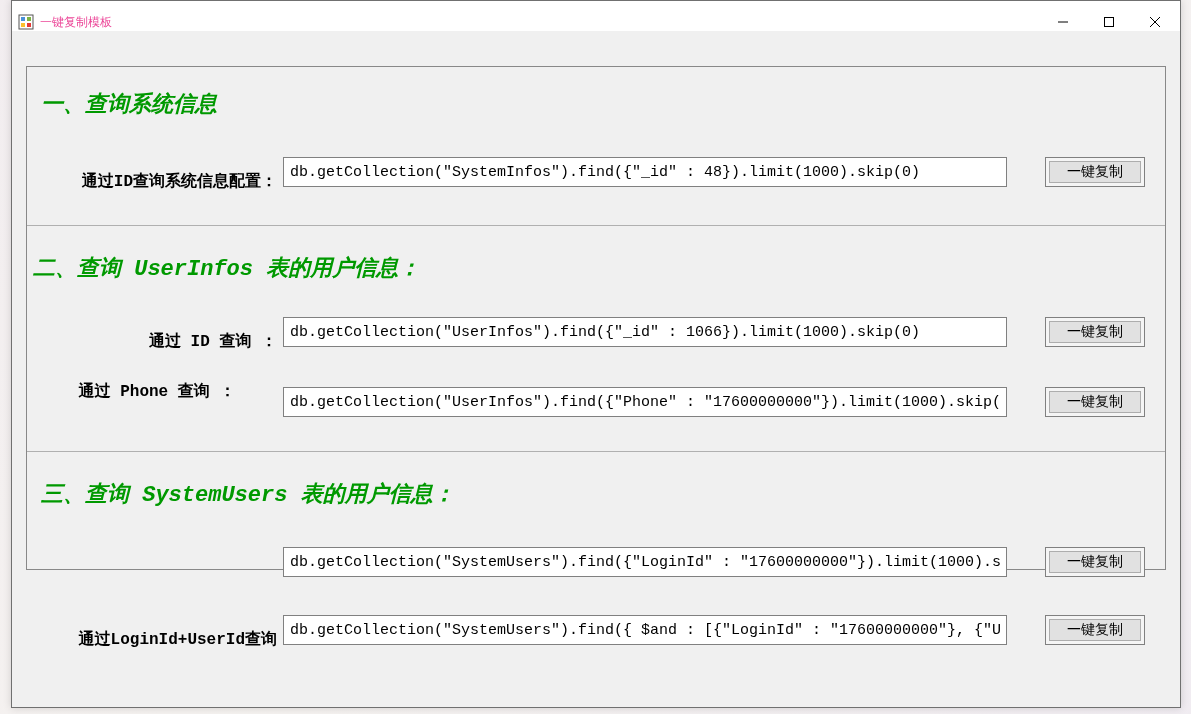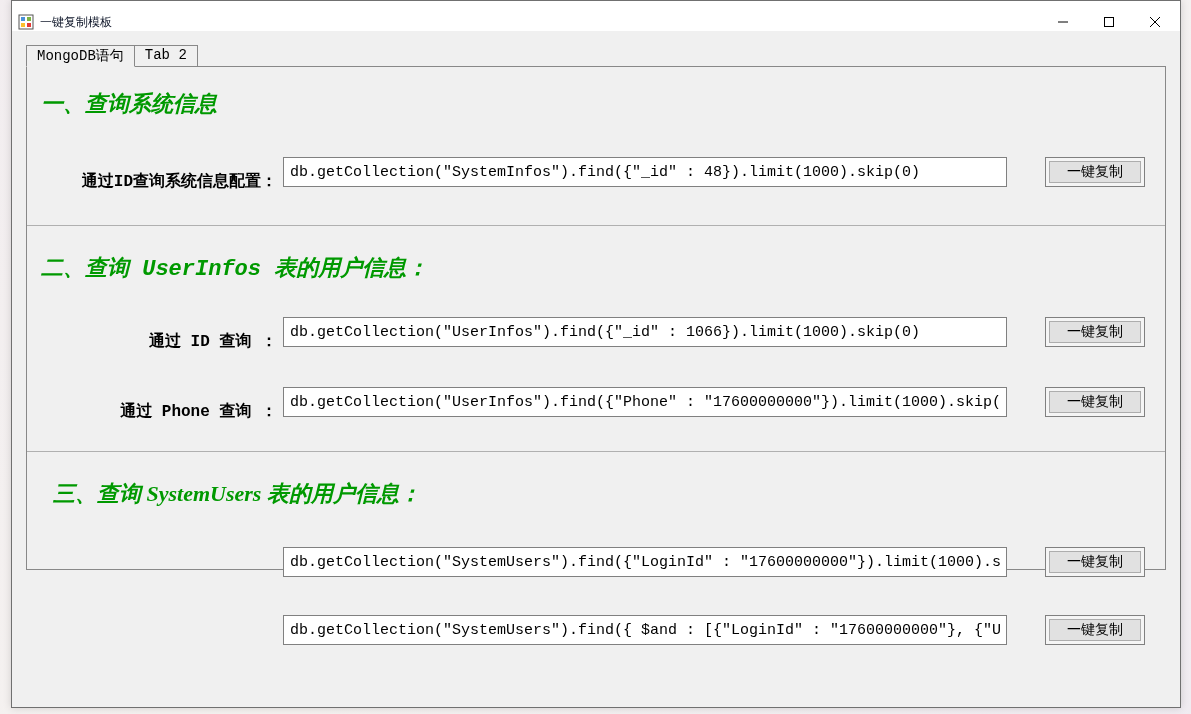--- a/index.html
+++ b/index.html
@@ -26,21 +26,21 @@
     border: 1px solid #707070;
     box-shadow: 0 0 8px rgba(0,0,0,0.15);
   }
   .titlebar {
     height: 30px;
     display: flex;
     align-items: center;
     padding: 12px 2px 0 6px;
     background: #fff;
     font-size: 12px;
-    color: #0f172a;
+    color: #ec4899;
   }
   .titlebar .appicon {
     width: 16px; height: 16px;
     margin-right: 6px;
     display:inline-flex;
   }
   .titlebar .title { flex:1; }
   .winbtns { display:flex; height:100%; }
   .winbtn {
     width: 46px; height: 100%;
@@ -164,60 +164,57 @@
       <div class="winbtn close">
         <svg width="10" height="10" viewBox="0 0 10 10">
             <line x1="0" y1="0" x2="10" y2="10" stroke="#000" stroke-width="1"></line>
             <line x1="10" y1="0" x2="0" y2="10" stroke="#000" stroke-width="1"></line>
           </svg>
       </div>
     </div>
   </div>
 
   <div class="client">
-    <div class="tabstrip">
-      <div class="tab active">MongoDB语句</div>
-      <div class="tab">Tab 2</div>
-    </div>
 
     <div class="tabpanel">
 
       <div class="section-title" style="left:14px; top:22px;">一、查询系统信息</div>
 
       <div class="row-label" style="left:10px; top:98px; width:240px;">通过ID查询系统信息配置：</div>
       <input class="textbox" style="left: 256px; top: 90px; width: 724px;" value="db.getCollection(&quot;SystemInfos&quot;).find({&quot;_id&quot; : 48}).limit(1000).skip(0)">
       <div class="copybtn-wrap" style="left:1018px; top:90px;">
         <button class="copybtn">一键复制</button>
       </div>
 
       <div class="hsep" style="top:158px;"></div>
 
-      <div class="section-title" style="left:14px; top:186px;">二、查询 UserInfos 表的用户信息：</div>
+      <div class="section-title" style="left:6px; top:186px;">二、查询 UserInfos 表的用户信息：</div>
 
       <div class="row-label" style="left:10px; top:258px; width:240px;text-align:right;">通过 ID 查询 ：</div>
       <input class="textbox" style="left: 256px; top: 250px; width: 724px;" value="db.getCollection(&quot;UserInfos&quot;).find({&quot;_id&quot; : 1066}).limit(1000).skip(0)">
       <div class="copybtn-wrap" style="left:1018px; top:250px;">
         <button class="copybtn">一键复制</button>
       </div>
 
-      <div class="row-label" style="left:10px; top:328px; width:240px;">通过 Phone 查询 ：</div>
+      <div class="row-label" style="left:10px; top:308px; width:240px;text-align:center;">通过 Phone 查询 ：</div>
       <input class="textbox" style="left: 256px; top: 320px; width: 724px;" value="db.getCollection(&quot;UserInfos&quot;).find({&quot;Phone&quot; : &quot;17600000000&quot;}).limit(1000).skip(0)">
       <div class="copybtn-wrap" style="left:1018px; top:320px;">
         <button class="copybtn">一键复制</button>
       </div>
 
       <div class="hsep" style="top:384px;"></div>
 
-      <div class="section-title" style="left:26px; top:412px;font-family:Liberation Serif, serif;">三、查询 SystemUsers 表的用户信息：</div>
+      <div class="section-title" style="left:14px; top:412px;">三、查询 SystemUsers 表的用户信息：</div>
 
       <input class="textbox" style="left: 256px; top: 480px; width: 724px;" value="db.getCollection(&quot;SystemUsers&quot;).find({&quot;LoginId&quot; : &quot;17600000000&quot;}).limit(1000).skip(0)">
       <div class="copybtn-wrap" style="left:1018px; top:480px;">
         <button class="copybtn">一键复制</button>
       </div>
 
+      <div class="row-label" style="left:10px; top:556px; width:240px;">通过LoginId+UserId查询</div>
       <input class="textbox" style="left: 256px; top: 548px; width: 724px;" value="db.getCollection(&quot;SystemUsers&quot;).find({ $and : [{&quot;LoginId&quot; : &quot;17600000000&quot;}, {&quot;UserId&quot; : 57">
       <div class="copybtn-wrap" style="left:1018px; top:548px;">
         <button class="copybtn">一键复制</button>
       </div>
 
     </div>
   </div>
 </div>
 
 </body></html>

